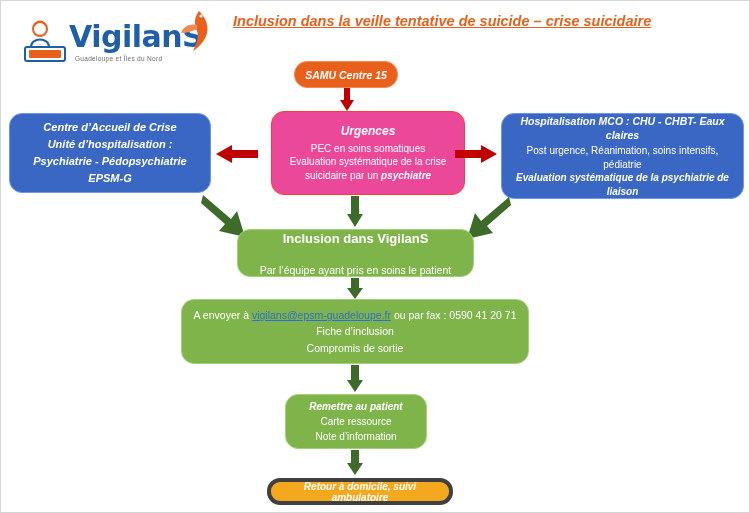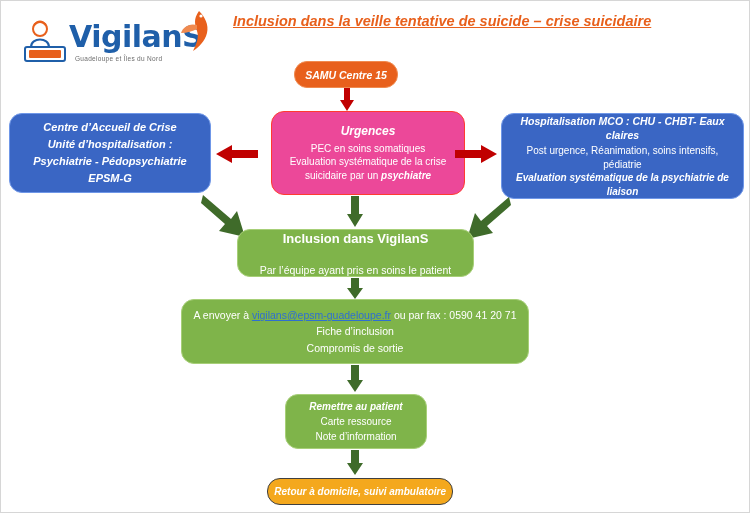--- a/index.html
+++ b/index.html
@@ -101,22 +101,21 @@
   .blue {
     background: #3a66c4;
     border: 1px solid #6f97e8;
   }
   .green {
     background: #7fb44a;
     border: 1px solid #a7cf78;
   }
   .orange-box {
     background: #f4a81d;
-    border: 1px solid #404040;
-    text-align: right;
+    border: 4px solid #404040;
   }
   .orange-small {
     background: #e8601c;
     border: 1px solid #f08a4f;
   }
 
   .b { font-weight: bold; }
   .i { font-style: italic; }
 
   

